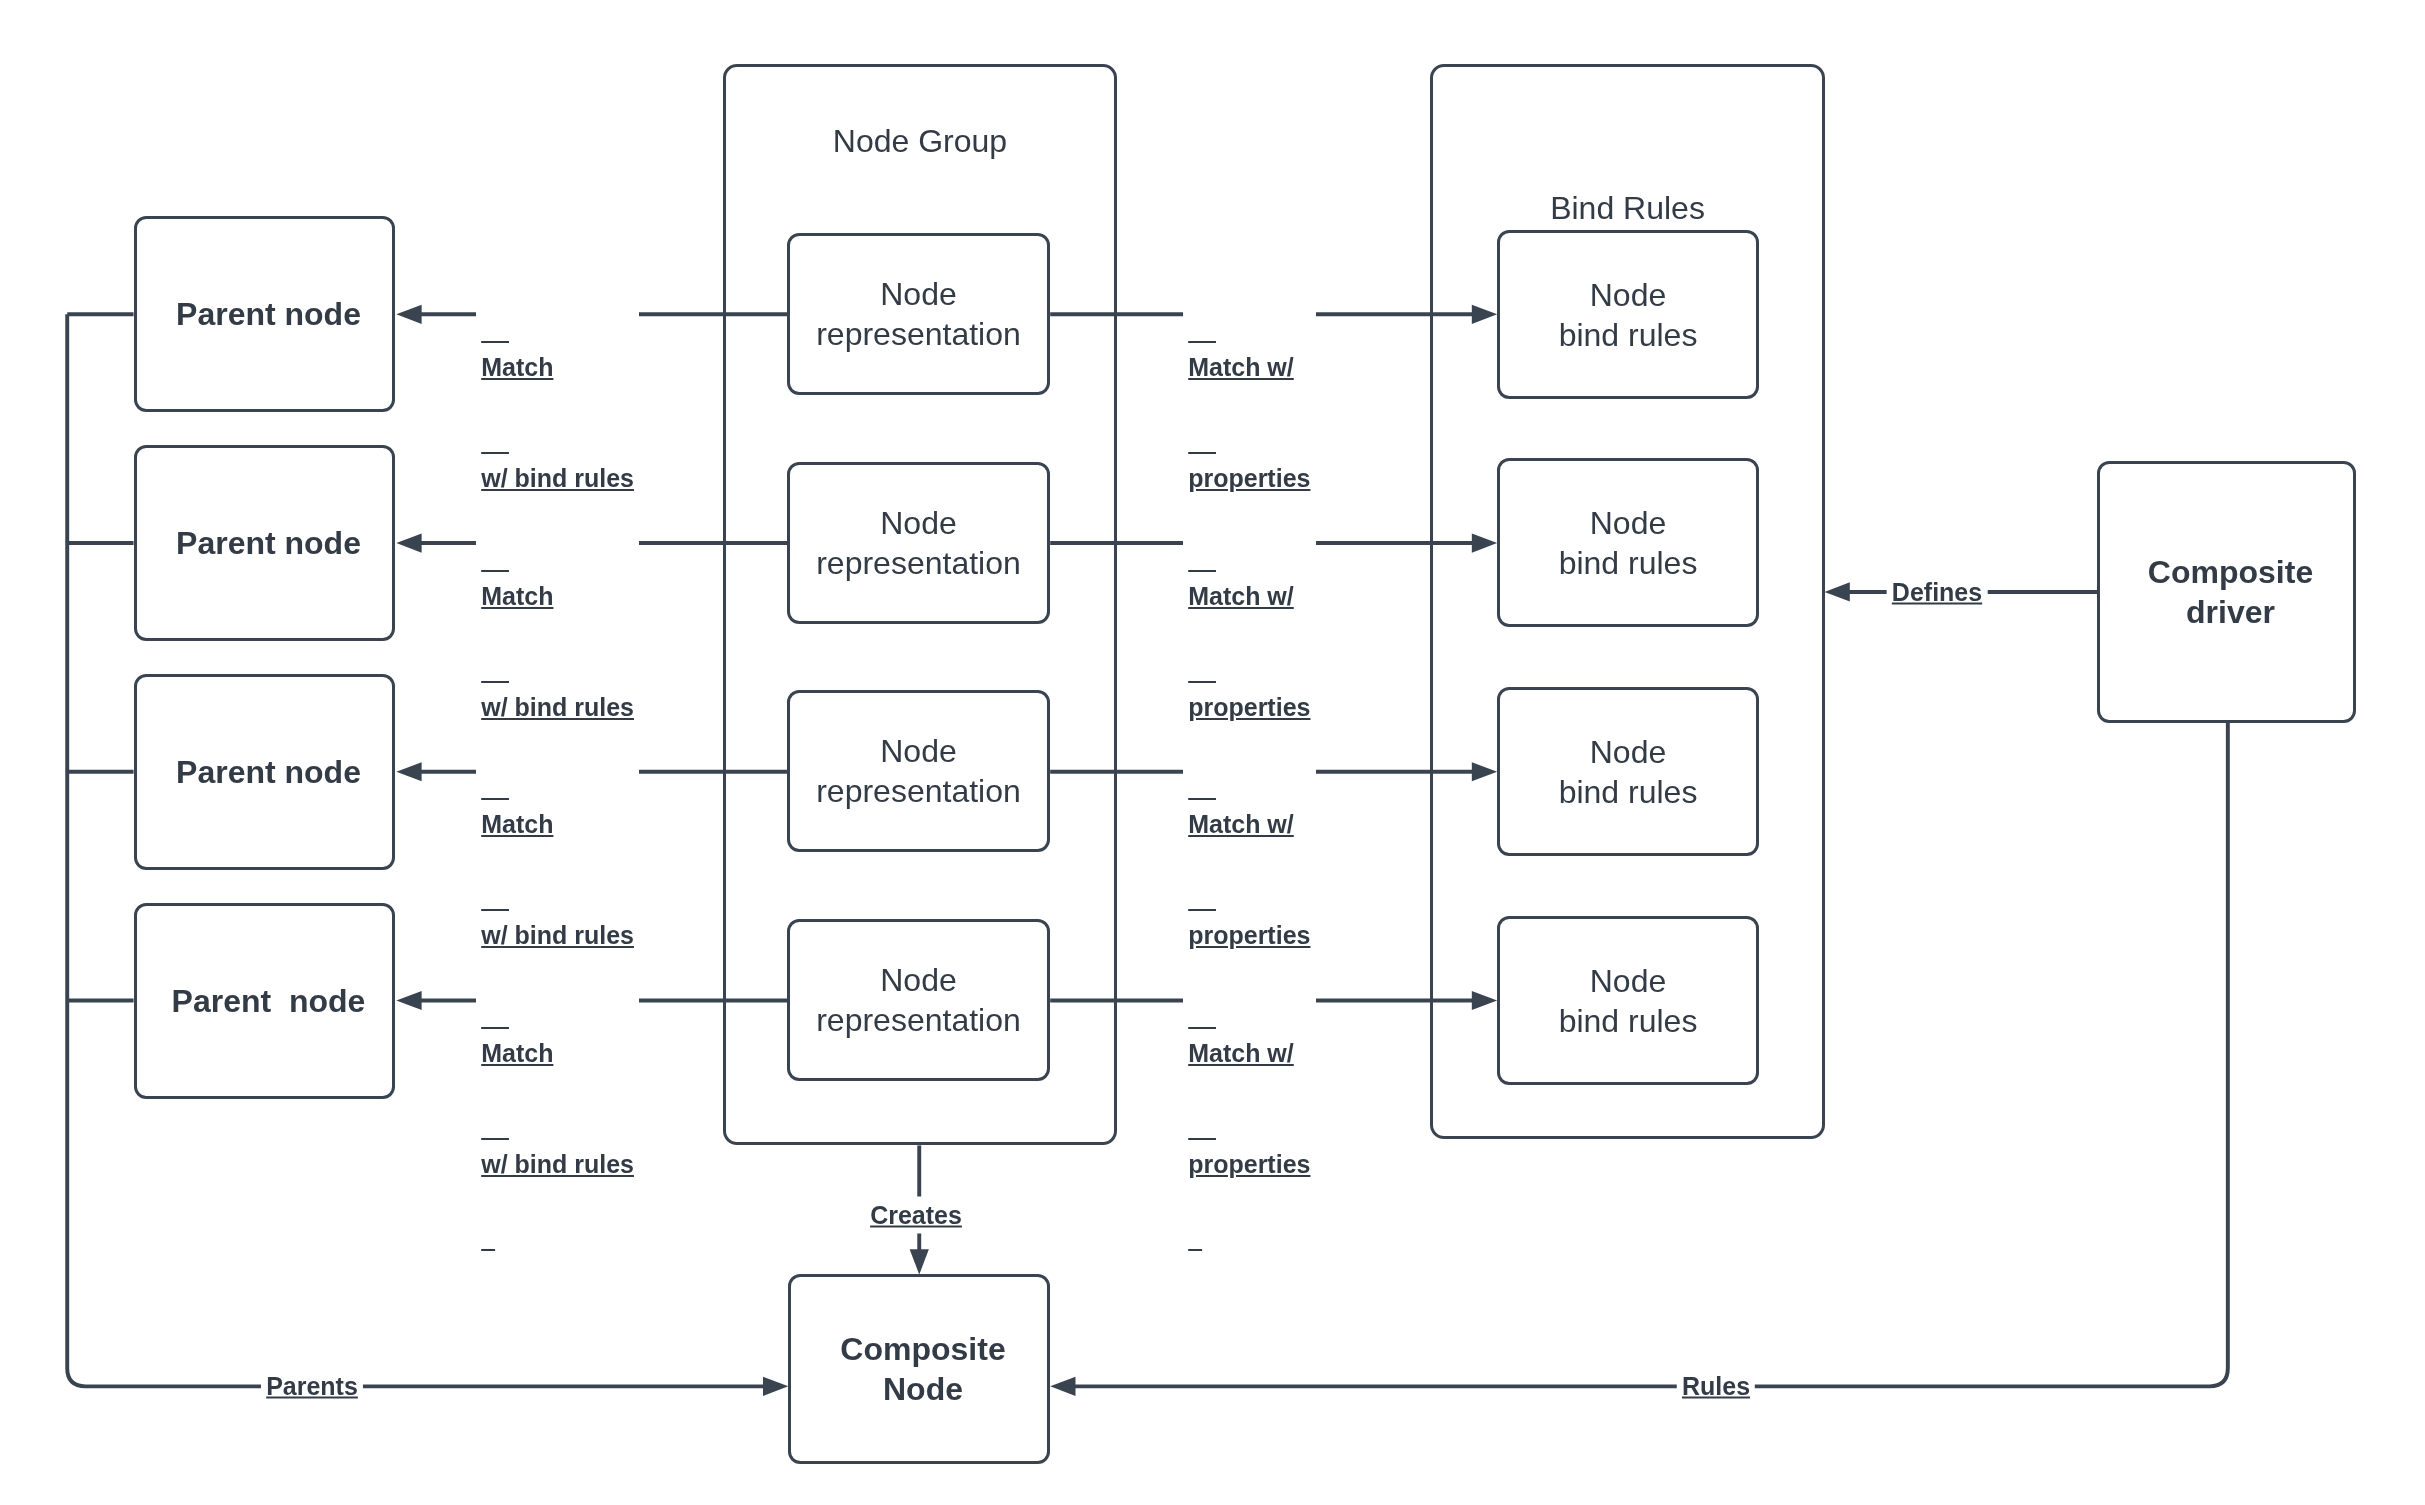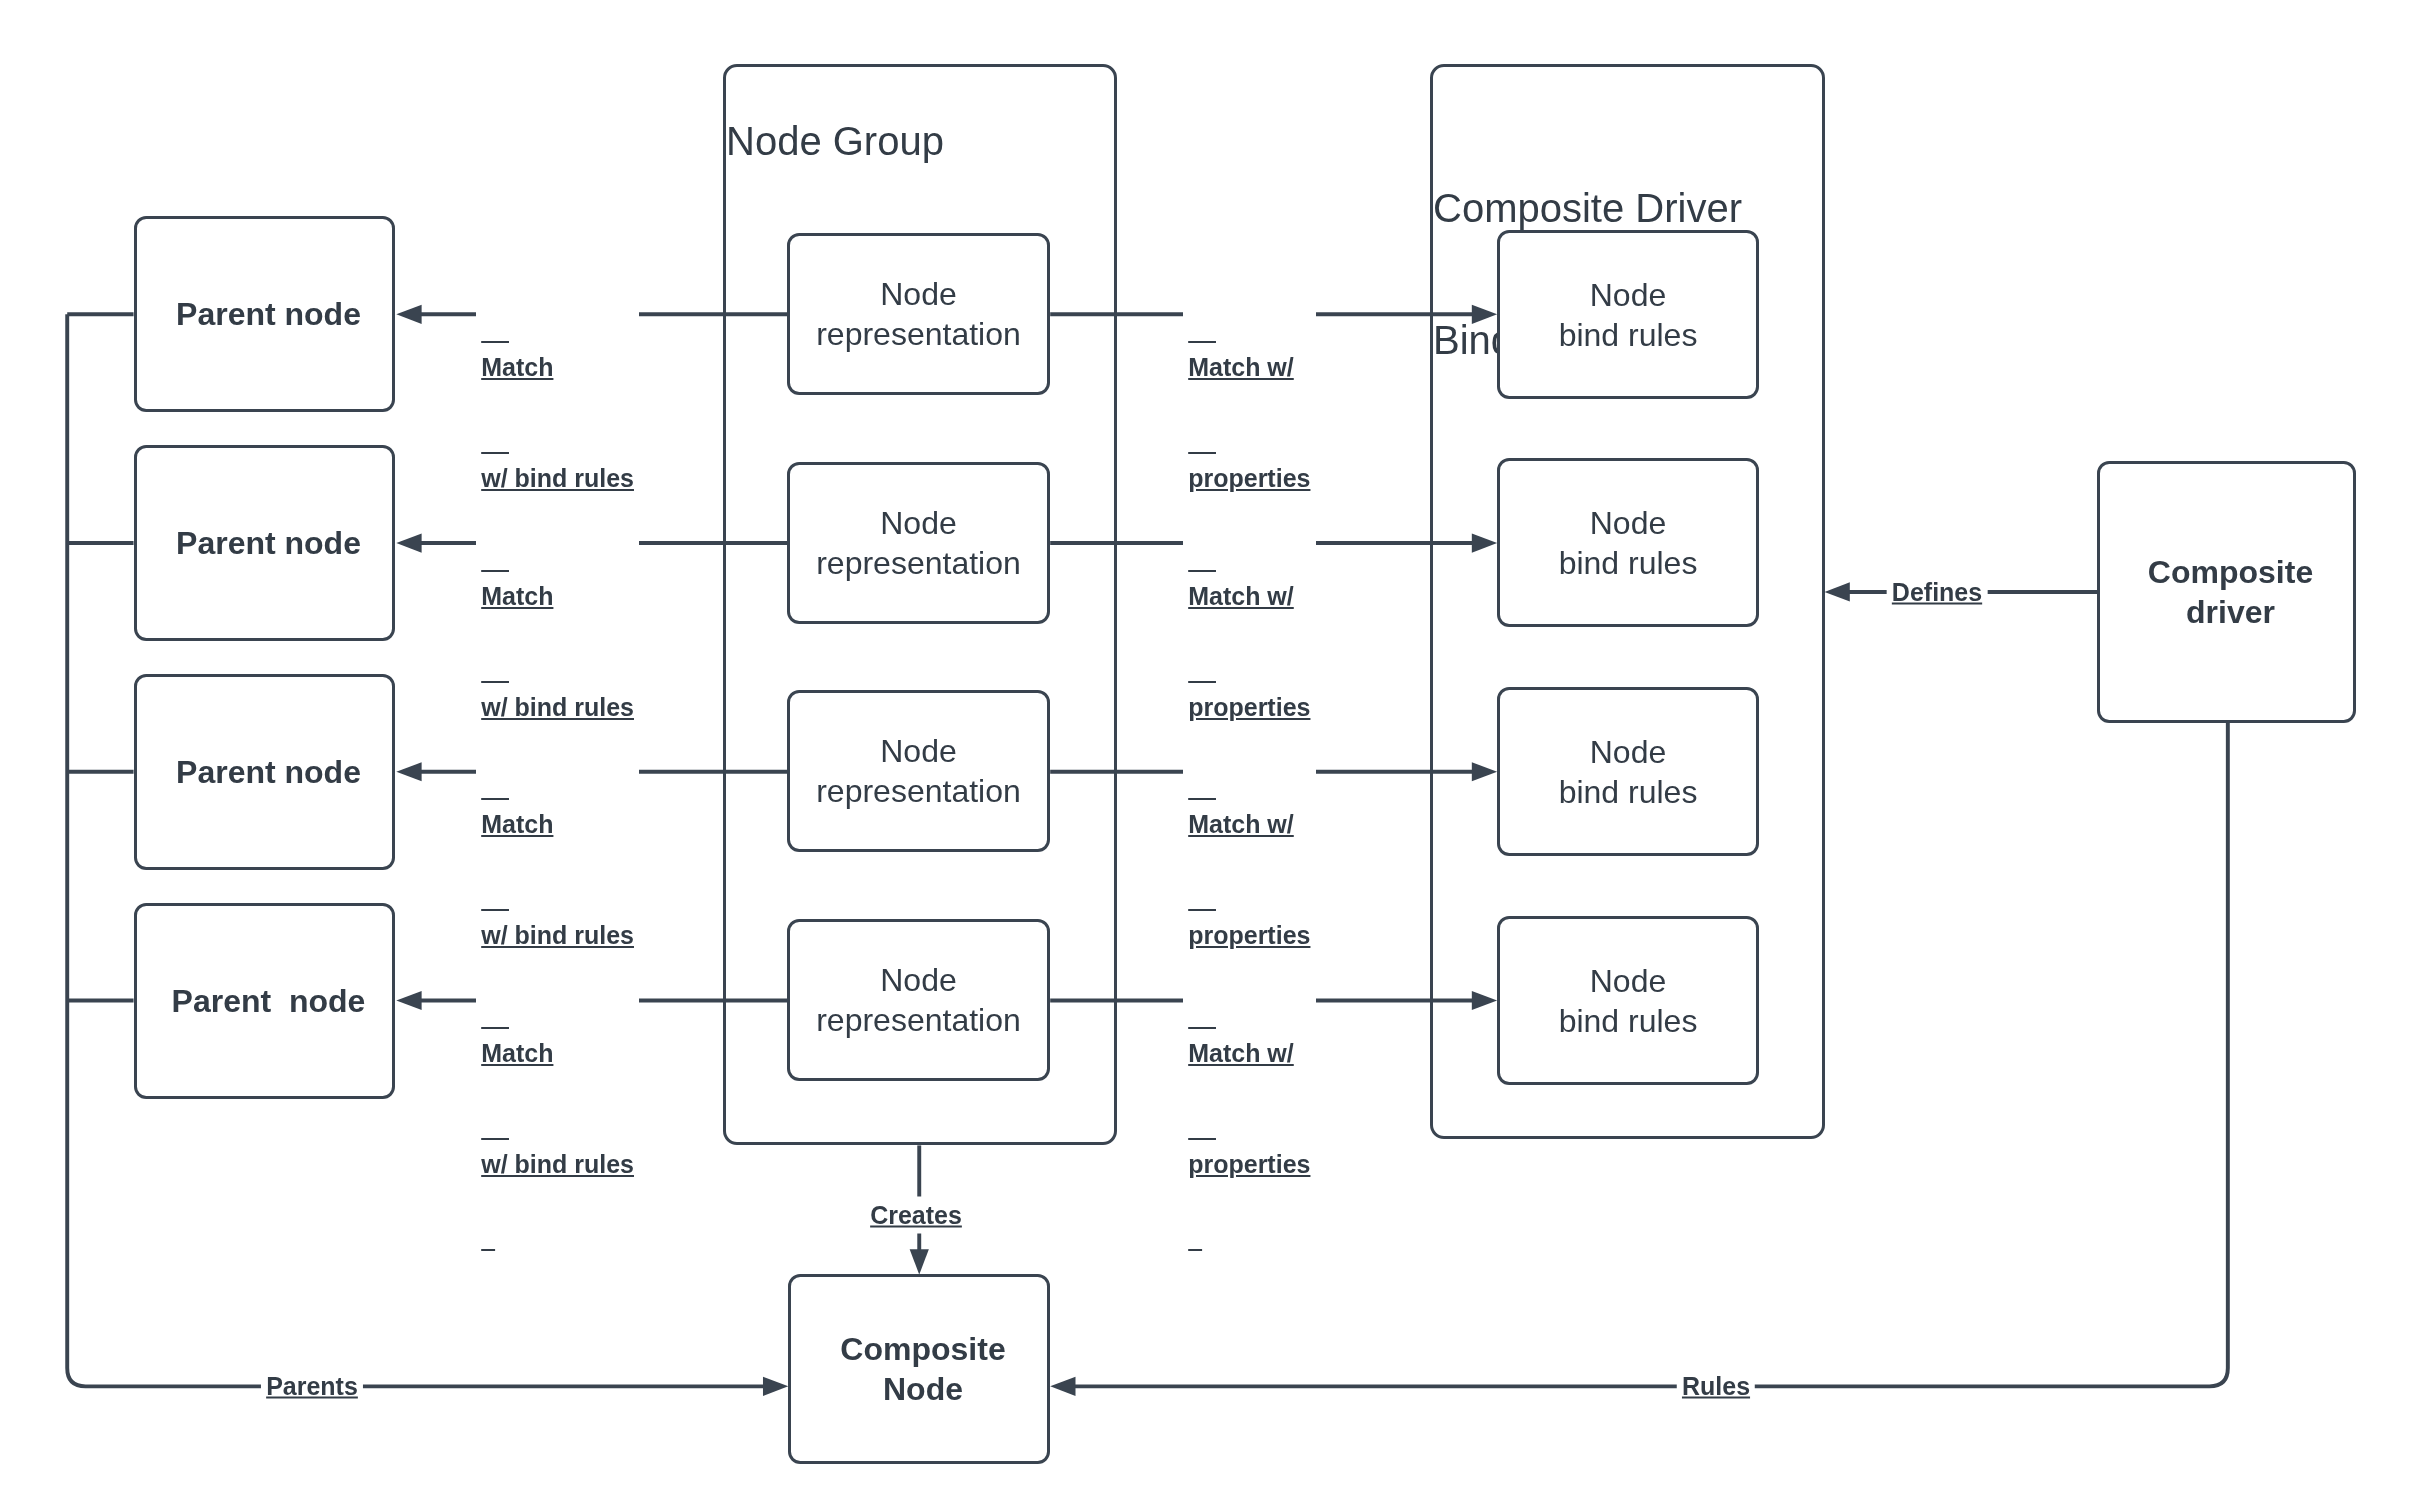--- a/index.html
+++ b/index.html
@@ -20,21 +20,22 @@
   
   .group{
     position:absolute;
     background:var(--bg);
     border:3.5px solid var(--stroke);
     border-radius:14px;
     box-sizing:border-box;
   }
   .group-title{
     position:absolute;left:0;right:0;
-    font-size:40px;
+    text-align:center;
+    font-size:32px;
     line-height:44px;
     color:var(--ink);
     white-space:pre-wrap;
   }
   
   .box{
     position:absolute;
     background:var(--bg);
     border:3.5px solid var(--stroke);
     border-radius:12.2px;
@@ -70,21 +71,20 @@
 <body>
 
 <div class="canvas">
 
   <div class="group" style="left:723px;top:64px;width:394px;height:1081px;">
     <div class="group-title" style="top:52px;">Node Group</div>
   </div>
 
   <div class="group" style="left:1430px;top:64px;width:395px;height:1075px;">
     <div class="group-title" style="top:31px;">
-      <span class="line">Composite Driver</span>
       <span class="line">Bind Rules</span>
     </div>
   </div>
 
   <svg class="layer" width="2426" height="1506" viewBox="0 0 2779 1725">
 
     <g>
       <path class="connector" d="M 77 360 H 153"></path>
       <path class="connector" d="M 77 622 H 153"></path>
       <path class="connector" d="M 77 884 H 153"></path>

